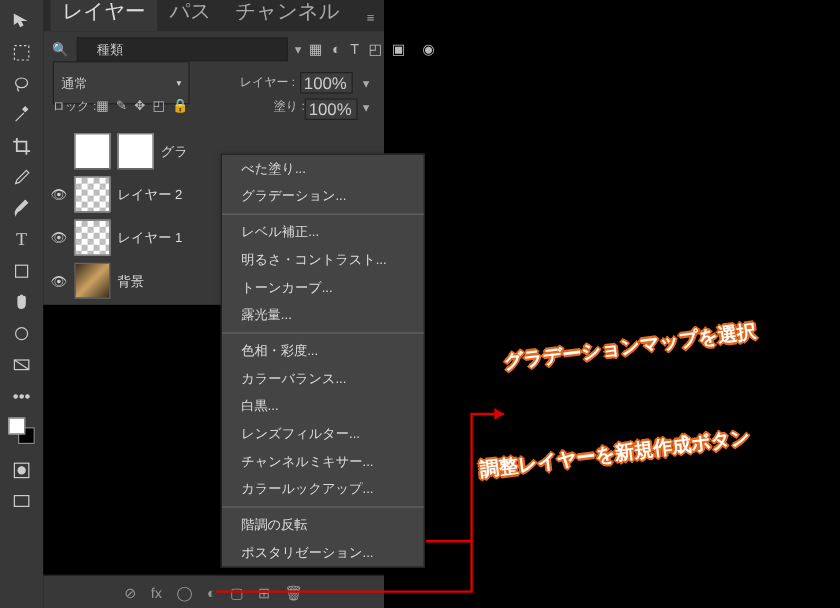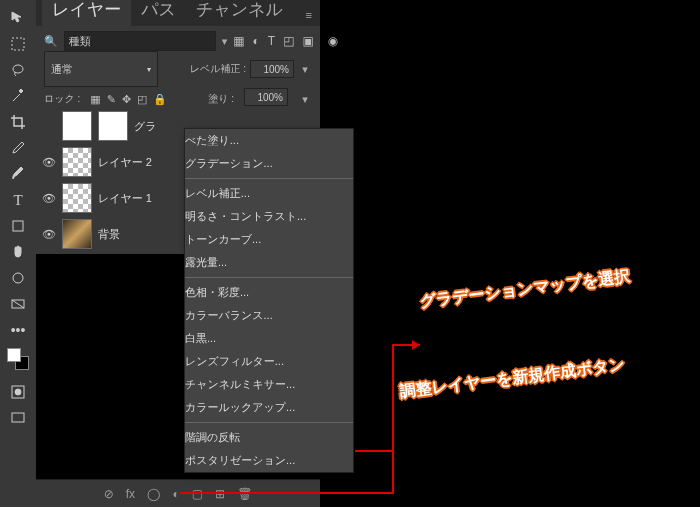--- a/index.html
+++ b/index.html
@@ -9,41 +9,41 @@
 .toolbar .tool svg{width:16px;height:16px;fill:#ccc;stroke:#ccc}
 .swatch{margin-top:4px;width:22px;height:22px;position:relative}
 .swatch .fg{position:absolute;width:14px;height:14px;background:#fff;border:1px solid #888;left:0;top:0}
 .swatch .bg{position:absolute;width:14px;height:14px;background:#000;border:1px solid #888;right:0;bottom:0}
 .panel{position:absolute;left:36px;top:0;width:284px;background:#383838;color:#ccc;font-size:11px}
 .tabs{display:flex;height:26px;align-items:flex-end;background:#2b2b2b;padding-left:6px}
 .tab{padding:5px 10px;color:#aaa;font-size:17px}
 .tab.active{background:#383838;color:#ddd;border-top:1px solid #555}
 .menubtn{margin-left:auto;padding:5px 8px;color:#aaa}
 .filter-row{display:flex;align-items:center;height:30px;padding:0 8px;gap:6px}
-.search{background:#262626;border:1px solid #222;color:#ccc;font-size:11px;height:20px;padding:0 4px;flex:0 0 80px}
+.search{background:#262626;border:1px solid #222;color:#ccc;font-size:11px;height:20px;padding:0 16px;flex:0 0 80px}
 .drop{width:14px;height:14px;display:flex;align-items:center;justify-content:center;color:#aaa}
 .ficons{display:flex;gap:8px;margin-left:auto}
 .ficons span{color:#bbb;font-size:12px}
 .blend-row{display:flex;align-items:center;height:26px;padding:0 8px;gap:4px}
 .blend{background:#3d3d3d;border:1px solid #222;color:#ccc;font-size:11px;height:36px;padding:0 6px;flex:0 0 114px;display:flex;align-items:center;justify-content:space-between}
 .blend .caret{font-size:8px}
 .lbl{font-size:10px;color:#bbb}
-.pct{background:#3d3d3d;border:1px solid #222;color:#ccc;font-size:10px;height:18px;padding:0 4px;width:44px;display:inline-flex;align-items:center;justify-content:flex-end}
-.lock-row{display:flex;align-items:flex-end;height:24px;padding:0 8px;gap:10px}
+.pct{background:#3d3d3d;border:1px solid #222;color:#ccc;font-size:14px;height:18px;padding:0 4px;width:44px;display:inline-flex;align-items:center;justify-content:flex-end}
+.lock-row{display:flex;align-items:flex-start;height:24px;padding:0 8px;gap:0}
 .lock-row .licons{display:flex;gap:6px;font-size:11px;color:#bbb}
 .layers{padding:2px 0}
 .layer{display:flex;align-items:center;height:36px;padding:0 6px;gap:6px}
 .eye{width:14px;text-align:center;color:#ccc;font-size:11px}
 .thumb{width:30px;height:30px;border:1px solid #666;background:#fff}
 .thumb.checker{background-image:linear-gradient(45deg,#bbb 25%,transparent 25%),linear-gradient(-45deg,#bbb 25%,transparent 25%),linear-gradient(45deg,transparent 75%,#bbb 75%),linear-gradient(-45deg,transparent 75%,#bbb 75%);background-size:10px 10px;background-position:0 0,0 5px,5px -5px,-5px 0;background-color:#fff}
 .thumb.img{background:linear-gradient(135deg,#3b2e1f 0%,#caa060 50%,#3b2e1f 100%)}
 .lname{font-size:11px;color:#ddd}
 .bottom{display:flex;align-items:center;justify-content:center;height:28px;gap:12px;background:#383838;border-top:1px solid #222;color:#999;font-size:12px;position:absolute;left:36px;bottom:0;width:284px}
 .ctx{position:absolute;left:184px;top:128px;width:170px;background:#444;border:1px solid #222;box-shadow:2px 2px 6px rgba(0,0,0,.5);color:#ddd;font-size:11px}
-.ctx .item{padding:4px 0;white-space:nowrap}
+.ctx .item{padding:4px 16px;white-space:nowrap}
 .ctx .sep{height:1px;background:#666;margin:3px 0}
 .annot{position:absolute;pointer-events:none}
 .annot-text{font-size:16px;font-weight:bold;color:#fff;text-shadow:-1px -1px 0 #e8691b,1px -1px 0 #e8691b,-1px 1px 0 #e8691b,1px 1px 0 #e8691b,-2px 0 0 #e8691b,2px 0 0 #e8691b,0 -2px 0 #e8691b,0 2px 0 #e8691b;white-space:nowrap}
 </style>
 </head>
 <body>
 
 <div class="toolbar">
   <div class="tool">
       <svg viewBox="0 0 16 16">
@@ -139,21 +139,21 @@
       <span>◰</span>
       <span>▣</span>
       <span style="margin-left:6px">◉</span>
     </div>
   </div>
   <div class="blend-row">
     <div class="blend">
         <span>通常</span>
         <span class="caret">▾</span>
       </div>
-    <span class="lbl" style="margin-left:auto">レベル補正 :</span>
+    <span class="lbl" style="margin-left:auto">レイヤー :</span>
     <span class="pct">100%</span>
     <span class="drop">▾</span>
   </div>
   <div class="lock-row">
     <span class="lbl">ロック :</span>
     <div class="licons">
       <span>▦</span>
       <span>✎</span>
       <span>✥</span>
       <span>◰</span>

